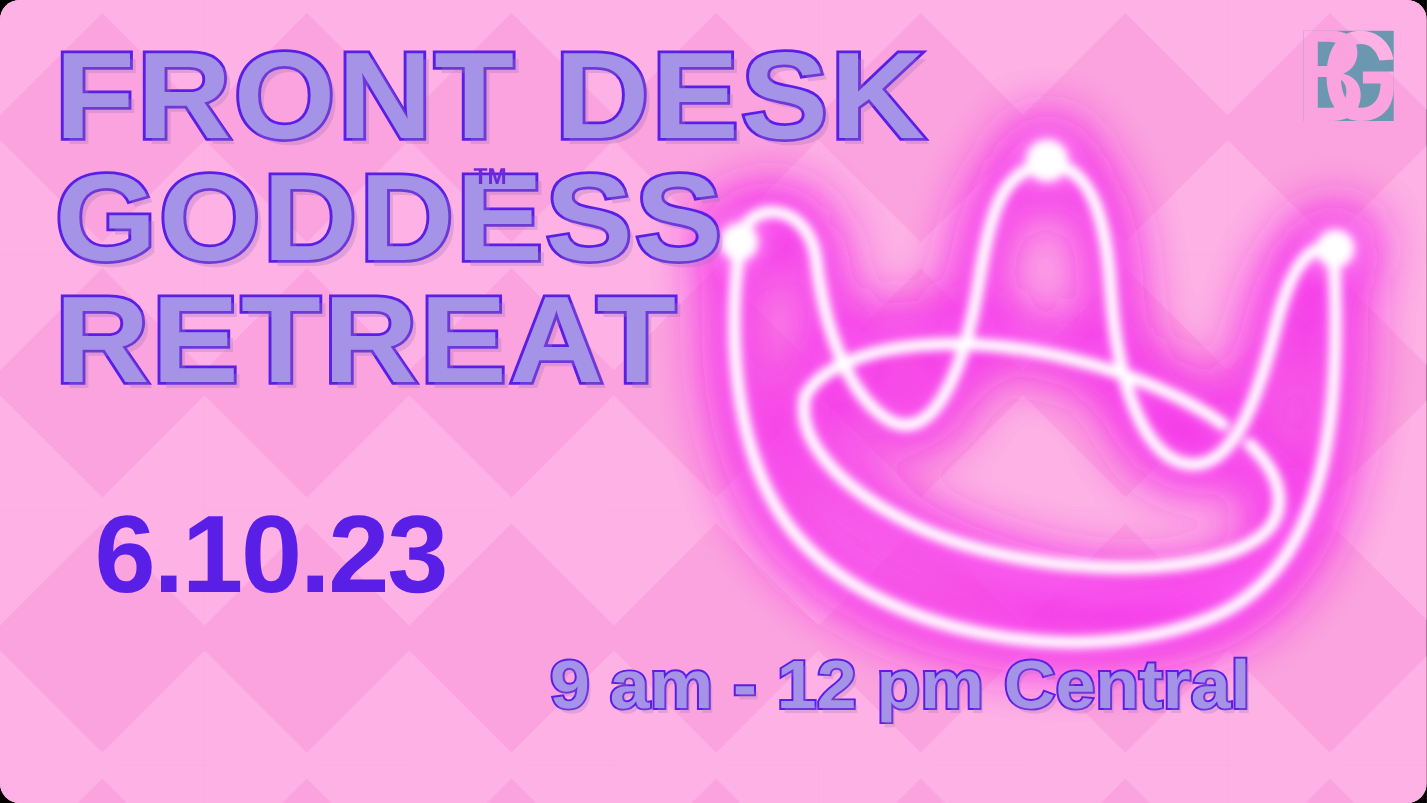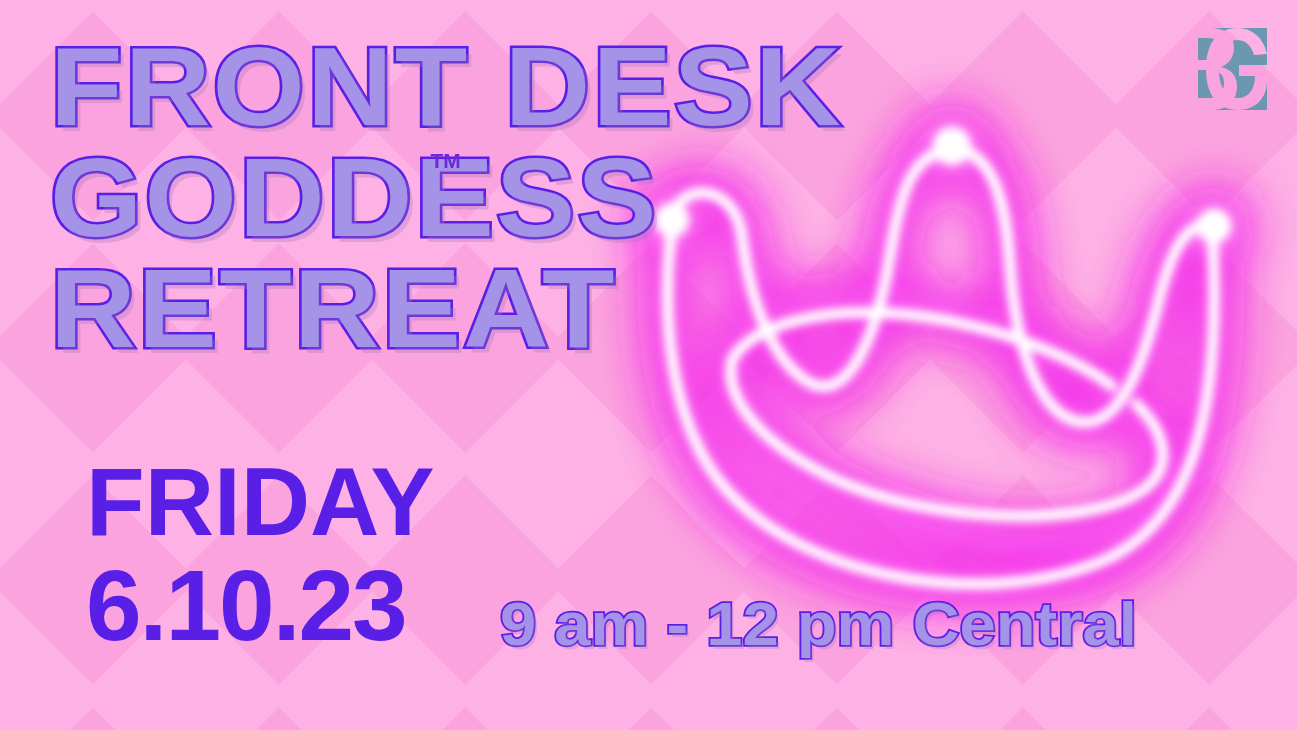--- a/index.html
+++ b/index.html
@@ -8,20 +8,21 @@
     background: #000;
   }
 
   #poster {
     position: relative;
     width: 1297px;
     height: 730px;
     overflow: hidden;
     font-family: "Liberation Sans", sans-serif;
     background-color: #fba3de;
+    border-radius: 18px;
   }
 
   
   #bg-pattern {
     position: absolute;
     inset: 0;
     background-color: #fba3de;
     background-image:
       linear-gradient(45deg,  #fdb1e4 25%, transparent 25%, transparent 75%, #fdb1e4 75%),
       linear-gradient(-45deg, #fdb1e4 25%, transparent 25%, transparent 75%, #fdb1e4 75%);
@@ -220,21 +221,20 @@
   <div id="headline">
     <div class="head-line">FRONT DESK</div>
     <div class="head-line">
       <span>GODDESS</span>
       <span id="tm-mark">TM</span>
     </div>
     <div class="head-line">RETREAT</div>
   </div>
 
   <div id="date-block">
-    <div class="date-line">FRIDAY</div>
     <div class="date-line" id="date-numeric">6.10.23</div>
   </div>
 
   <div id="time-line">9 am - 12 pm Central</div>
 
   <div id="logo">
     <svg viewBox="0 0 110 115" xmlns="http://www.w3.org/2000/svg">
       <defs>
         <mask id="bgmask">
           <rect x="0" y="0" width="110" height="115" fill="#fff"></rect>

